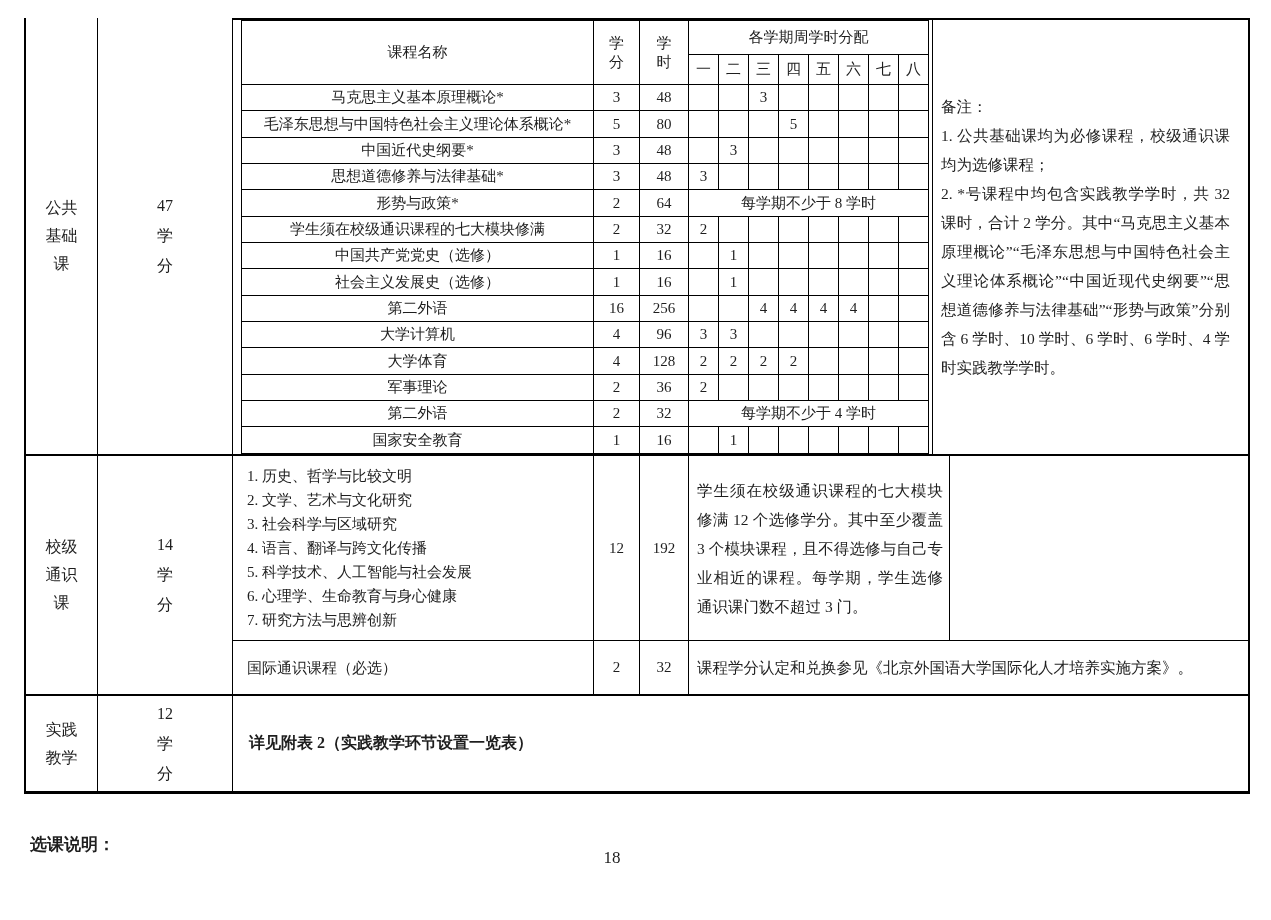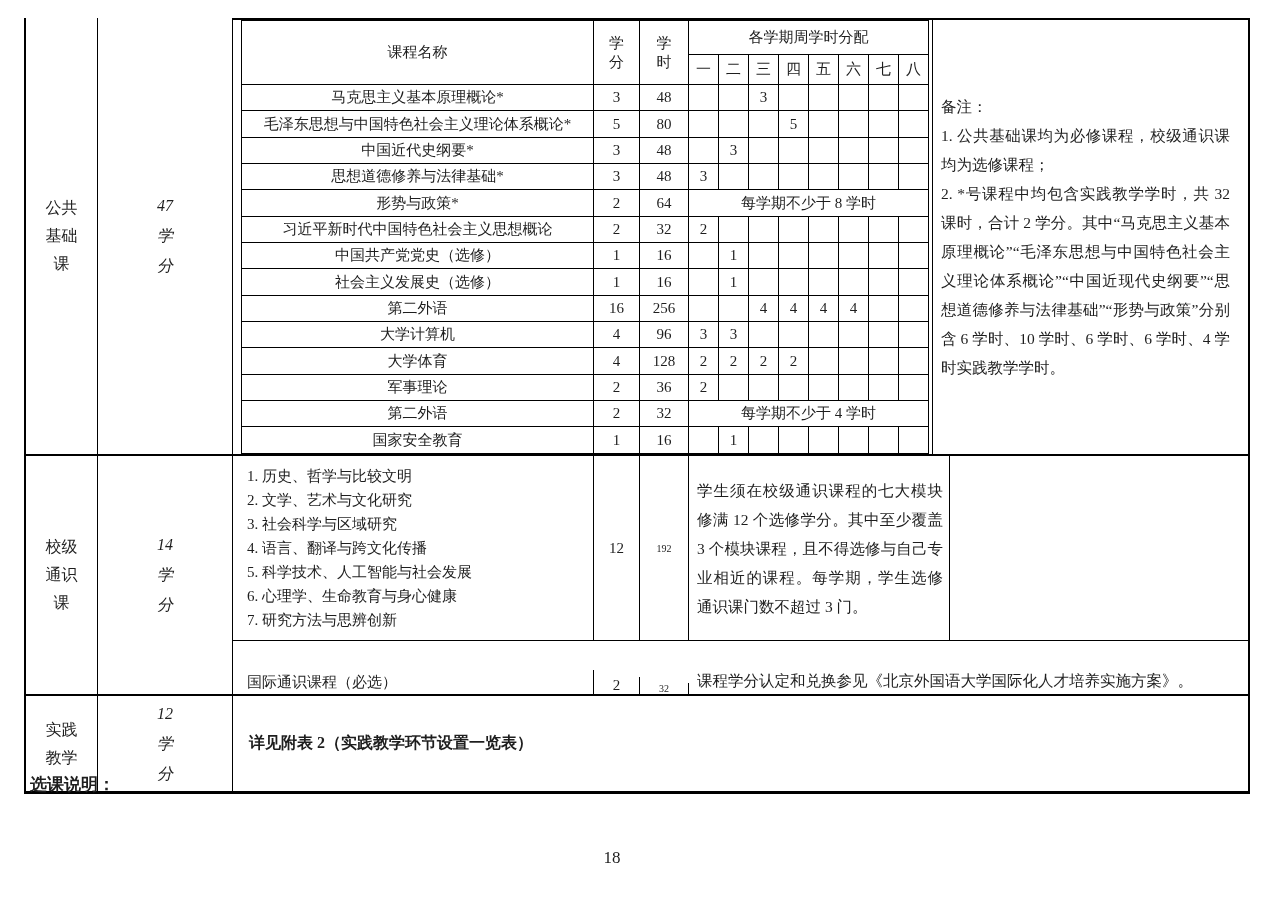--- a/index.html
+++ b/index.html
@@ -22,21 +22,21 @@
   .sec3{flex:1;border-top:2px solid #000;}
 
   .cell-cat{
     width:72px;border-right:1px solid #000;box-sizing:border-box;
     display:flex;align-items:center;justify-content:center;text-align:center;
     font-size:16px;line-height:28px;white-space:pre-line;
   }
   .cell-credits{
     width:135px;border-right:1px solid #000;box-sizing:border-box;
     display:flex;align-items:center;justify-content:center;text-align:center;
-    font-size:16px;line-height:30px;white-space:pre-line;font-style:italic;
+    font-size:16px;line-height:30px;white-space:pre-line;
   }
 
   
   .sec1 .content-wrap{flex:1;display:flex;border-top:2px solid #000;box-sizing:border-box;}
   .course-area{flex:1;box-sizing:border-box;padding:0 3px 0 8px;}
   .course-table{
     width:100%;height:100%;border-collapse:collapse;table-layout:fixed;
     font-size:15px;
   }
   .course-table th,.course-table td{
@@ -50,37 +50,37 @@
     width:316px;border-left:1px solid #000;box-sizing:border-box;
     display:flex;align-items:center;
     padding:0 18px 0 8px;font-size:15.5px;line-height:29px;
     white-space:pre-line;text-align:justify;
   }
 
   
   .sec2 .content-wrap{flex:1;display:flex;flex-direction:column;}
   .sec2 .row{display:flex;box-sizing:border-box;}
   .sec2 .row1{height:184px;}
-  .sec2 .row2{flex:1;border-top:1px solid #000;align-items:flex-end;}
+  .sec2 .row2{flex:1;border-top:1px solid #000;}
   .sec2 .c{border-right:1px solid #000;box-sizing:border-box;display:flex;align-items:center;overflow:hidden;}
   .sec2 .c-name{width:361px;padding:0 6px 0 14px;font-size:15px;line-height:24px;white-space:pre-line;}
   .sec2 .c-cred{width:46px;justify-content:center;font-size:15px;}
-  .sec2 .c-hours{width:49px;justify-content:center;font-size:10px;}
+  .sec2 .c-hours{width:49px;justify-content:center;font-size:15px;}
   .sec2 .c-text{width:261px;padding:0 6px 0 8px;font-size:15.5px;line-height:29px;text-align:justify;}
   .sec2 .row2 .c-text{line-height:26px;}
   .sec2 .c-notes{flex:1;border-right:none;padding:0 6px 0 8px;font-size:15.5px;line-height:26px;text-align:justify;}
 
   
   .sec3 .content-cell{
     flex:1;display:flex;align-items:center;padding-left:16px;
     font-size:16px;font-weight:bold;
   }
 
   
-  .footer{position:absolute;left:30px;top:772px;width:1215px;}
+  .footer{position:absolute;left:30px;top:832px;width:1215px;}
   .footer .head{font-size:17px;font-weight:bold;line-height:26px;}
   .footer .body{font-size:16.5px;line-height:28px;}
   .page-number{
     position:absolute;left:0;top:848px;width:1224px;text-align:center;
     font-size:17px;
   }
 </style>
 </head>
 <body>
 
@@ -184,21 +184,21 @@
                   <td></td>
                   <td></td>
                 </tr>
                 <tr>
                   <td>形势与政策*</td>
                   <td>2</td>
                   <td>64</td>
                   <td colspan="8">每学期不少于 8 学时</td>
                 </tr>
                 <tr>
-                  <td>习近平新时代中国特色社会主义思想概论</td>
+                  <td>学生须在校级通识课程的七大模块修满</td>
                   <td>2</td>
                   <td>32</td>
                   <td>2</td>
                   <td></td>
                   <td></td>
                   <td></td>
                   <td></td>
                   <td></td>
                   <td></td>
                   <td></td>

